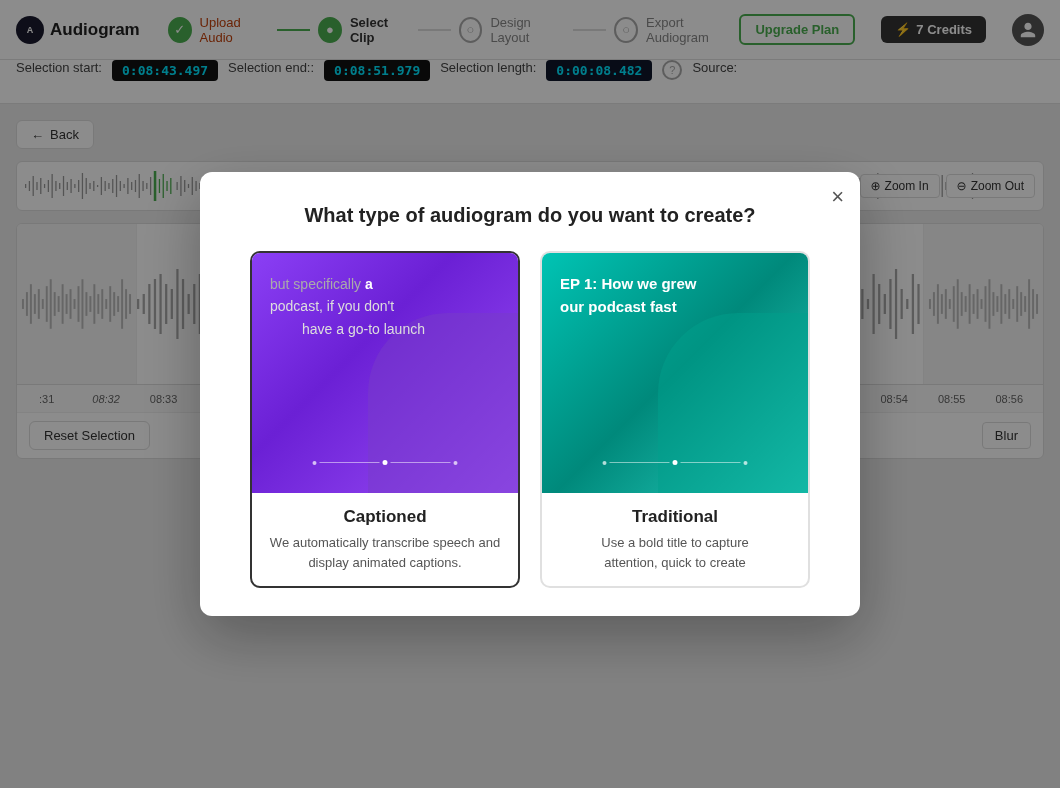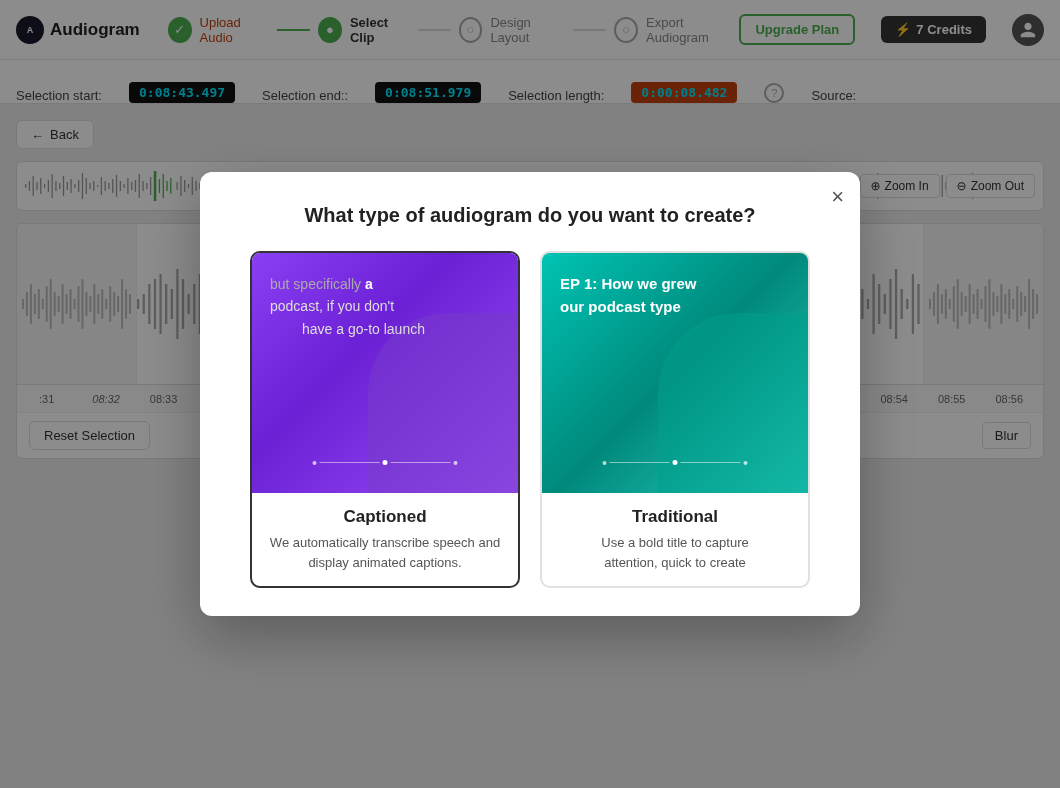--- a/index.html
+++ b/index.html
@@ -47,27 +47,27 @@
       <span>7 Credits</span>
     </button>
     <div style="width:32px;height:32px;border-radius:50%;background:#555;display:flex;align-items:center;justify-content:center;cursor:pointer;">
       <svg width="18" height="18" viewBox="0 0 24 24" fill="#fff">
           <path d="M12 12c2.7 0 4.8-2.1 4.8-4.8S14.7 2.4 12 2.4 7.2 4.5 7.2 7.2 9.3 12 12 12zm0 2.4c-3.2 0-9.6 1.6-9.6 4.8v2.4h19.2v-2.4c0-3.2-6.4-4.8-9.6-4.8z"></path>
         </svg>
     </div>
   </div>
 </header>
 
-<div style="background:#fff;border-bottom:1px solid #e0e0e0;padding:0 16px;height:44px;display:flex;align-items:flex-end;gap:27px;font-size:13px;color:#444;">
+<div style="background:#fff;border-bottom:1px solid #e0e0e0;padding:0 16px;height:44px;display:flex;align-items:flex-start;gap:10px;font-size:13px;color:#444;">
   <span>Selection start:</span>
   <span style="background:#111;color:#00e5ff;font-family:monospace;font-size:13px;padding:3px 10px;border-radius:4px;font-weight:600;">0:08:43.497</span>
   <span>Selection end::</span>
   <span style="background:#111;color:#00e5ff;font-family:monospace;font-size:13px;padding:3px 10px;border-radius:4px;font-weight:600;">0:08:51.979</span>
   <span>Selection length:</span>
-  <span style="background:#c2410c;color:#00e5ff;font-family:monospace;font-size:13px;padding:3px 10px;border-radius:4px;font-weight:600;">0:00:08.482</span>
+  <span style="background:#0f172a;color:#00e5ff;font-family:monospace;font-size:13px;padding:3px 10px;border-radius:4px;font-weight:600;">0:00:08.482</span>
   <div style="width:20px;height:20px;border-radius:50%;border:2px solid #aaa;display:flex;align-items:center;justify-content:center;font-size:11px;color:#aaa;cursor:pointer;">?</div>
   <span>Source:</span>
 </div>
 
 <div style="padding:16px;background:#ececec;height:calc(788px - 104px);position:relative;">
 
   <button style="display:flex;align-items:center;gap:6px;background:#fff;border:1px solid #ddd;padding:6px 14px;border-radius:6px;font-size:13px;cursor:pointer;color:#333;margin-bottom:12px;">
     <span>←</span>
     <span>Back</span>
   </button>
@@ -634,21 +634,21 @@
         <div style="padding:14px 16px;">
           <div style="font-size:17px;font-weight:700;color:#222;margin-bottom:6px;text-align:center;">Captioned</div>
           <div style="font-size:13px;color:#555;text-align:center;line-height:1.5;">We automatically transcribe speech and display animated captions.</div>
         </div>
       </div>
 
       <div style="border:2px solid #e0e0e0;border-radius:10px;overflow:hidden;width:270px;cursor:pointer;">
         <div style="width:100%;height:240px;background:linear-gradient(135deg,#00c4b4 0%,#00897b 50%,#26d0bf 100%);position:relative;overflow:hidden;padding:20px 18px;">
           <div style="color:#fff;font-size:15px;font-weight:700;line-height:1.5;z-index:2;position:relative;">
             <span>EP 1: How we grew</span><br>
-            <span>our podcast type</span>
+            <span>our podcast fast</span>
           </div>
           <div style="position:absolute;bottom:0;right:-10px;width:160px;height:180px;background:rgba(0,160,140,0.5);border-radius:80px 0 0 0;"></div>
 
           <div style="position:absolute;bottom:28px;left:50%;transform:translateX(-50%);display:flex;align-items:center;gap:3px;">
             <div style="width:4px;height:4px;border-radius:50%;background:rgba(255,255,255,0.7);"></div>
             <div style="width:60px;height:1.5px;background:rgba(255,255,255,0.5);"></div>
             <div style="width:5px;height:5px;border-radius:50%;background:rgba(255,255,255,0.9);border:2px solid white;"></div>
             <div style="width:60px;height:1.5px;background:rgba(255,255,255,0.5);"></div>
             <div style="width:4px;height:4px;border-radius:50%;background:rgba(255,255,255,0.7);"></div>
           </div>

